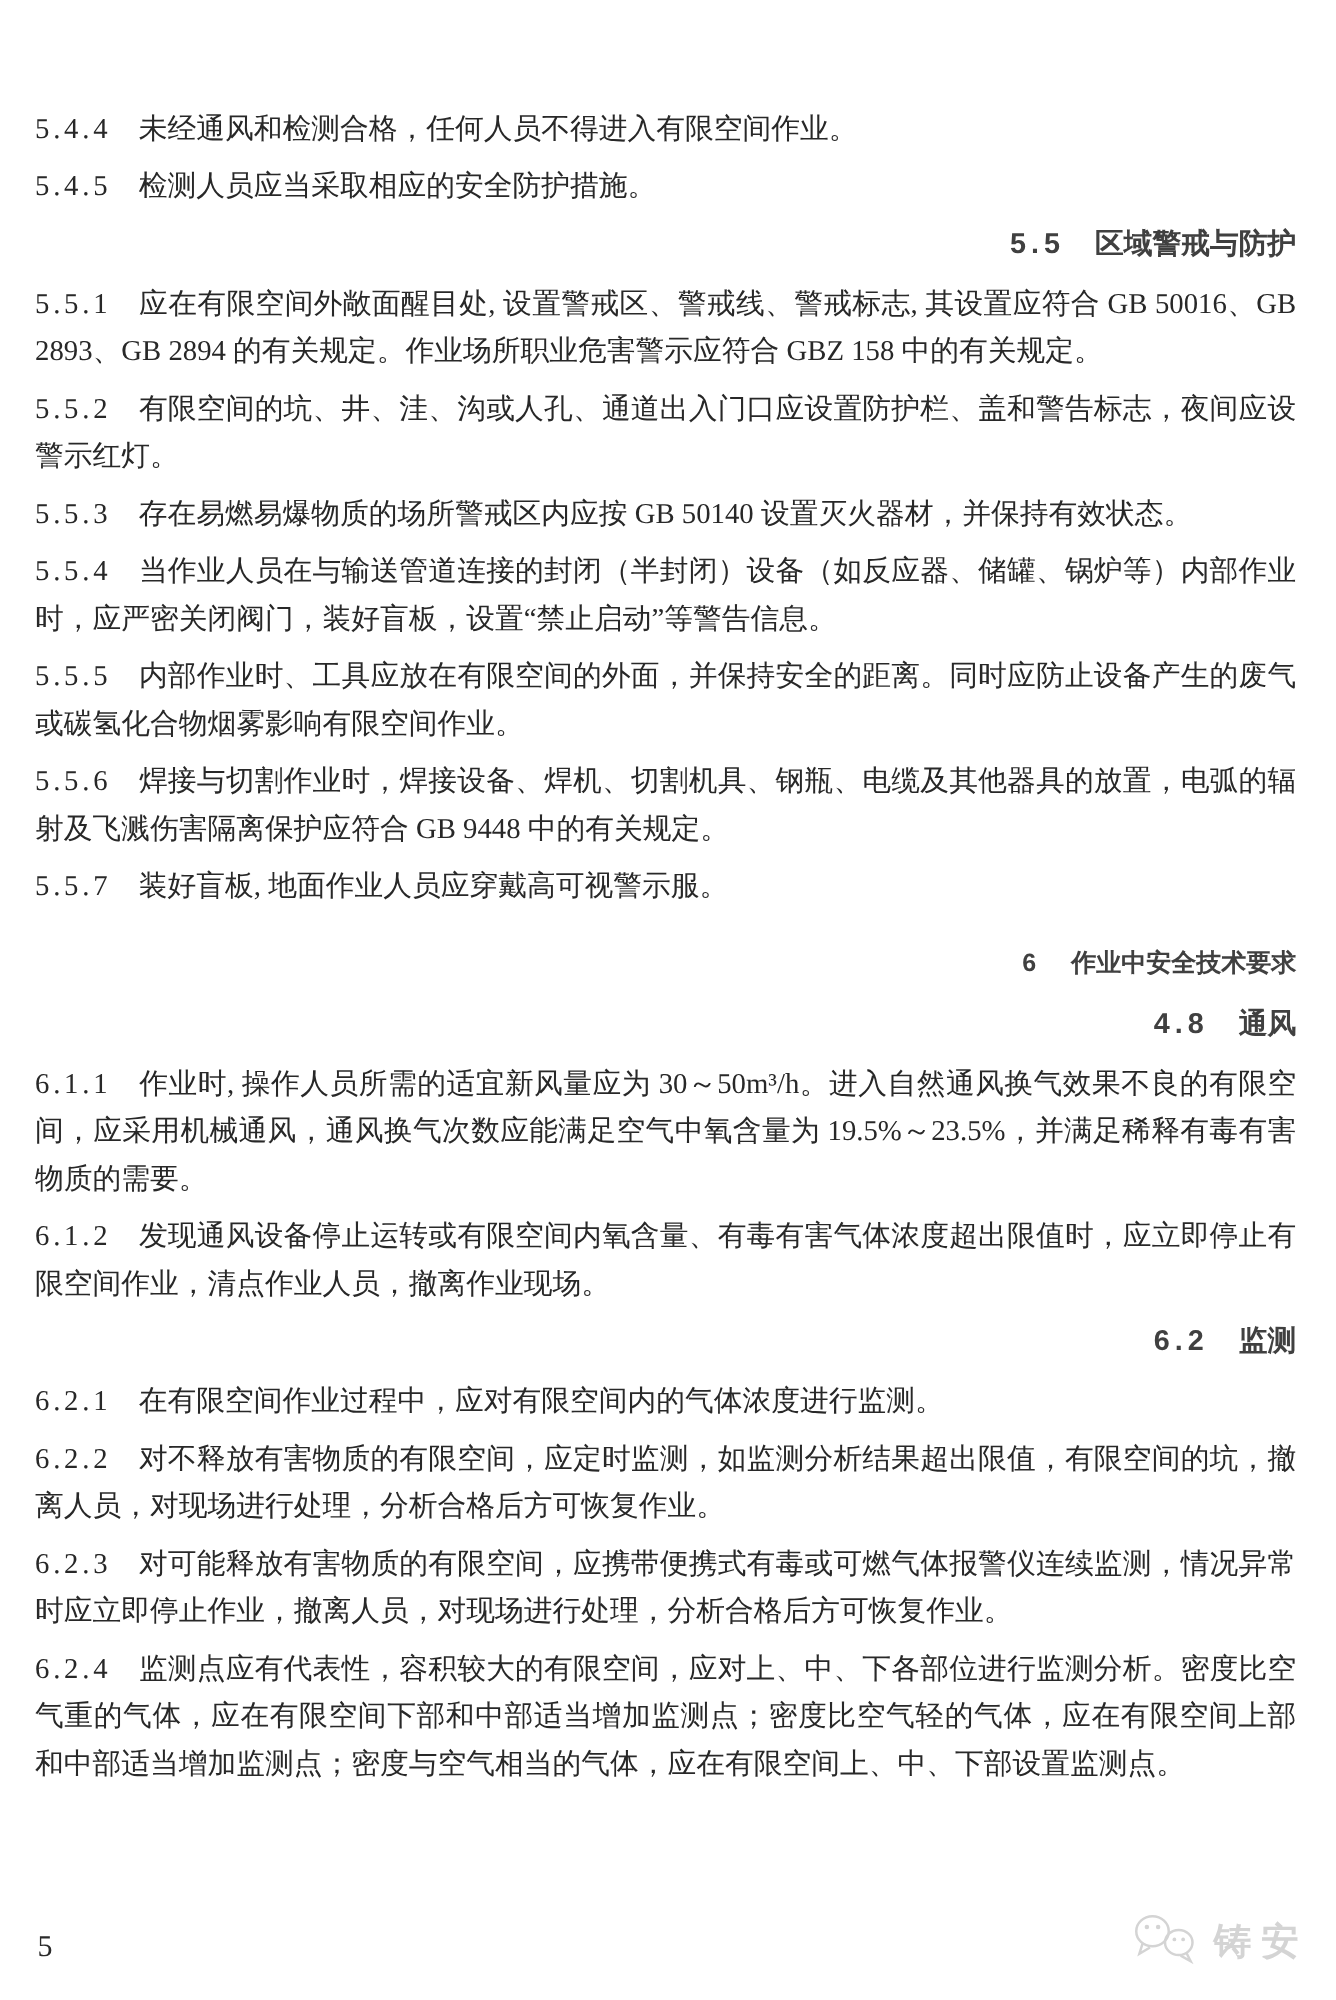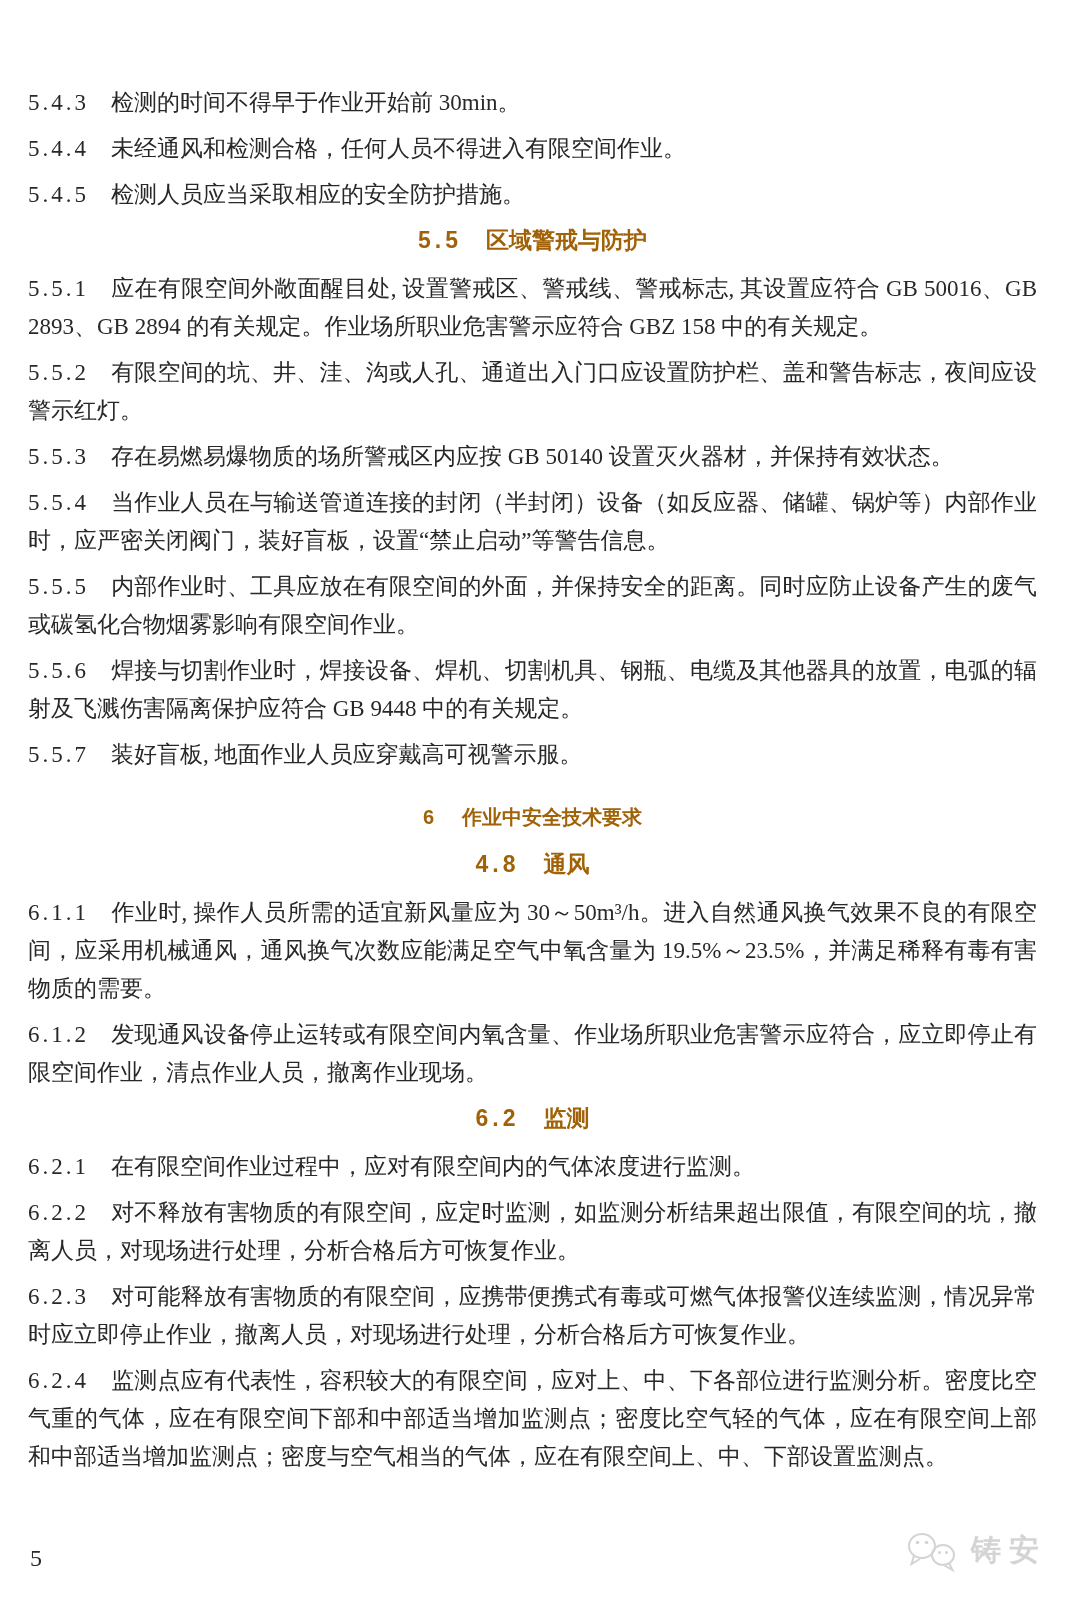--- a/index.html
+++ b/index.html
@@ -22,22 +22,22 @@
     text-align: justify;
   }
   .clause .num {
     letter-spacing: 3px;
     margin-right: 22px;
     white-space: nowrap;
   }
   .h1, .h2 {
     font-family: "Liberation Sans", "DejaVu Sans", sans-serif;
     font-weight: bold;
-    color: #a16207;
-    text-align: center;
+    color: #404040;
+    text-align: right;
   }
   .h2 {
     font-size: 23px;
     line-height: 28px;
     margin: 12px 0 16px 0;
   }
   .h1 {
     font-size: 20px;
     line-height: 30px;
     margin: 28px 0 18px 0;
@@ -52,37 +52,37 @@
     left: 30px;
     bottom: 28px;
     font-size: 24px;
     color: #2a2a2a;
   }
   .watermark {
     position: absolute;
     right: 22px;
     bottom: 22px;
     display: flex;
+    align-items: center;
     gap: 10px;
     color: #d2d2d2;
   }
   .watermark-text {
     font-family: "Liberation Sans", "DejaVu Sans", sans-serif;
     font-size: 30px;
     letter-spacing: 8px;
     color: #d4d4d4;
     font-weight: bold;
   }
 </style>
 </head>
 <body>
 
 <main class="page">
 
-  <p class="clause"><span class="num">5.4.3</span><span>检测的时间不得早于作业开始前 30min。</span></p>
 
   <p class="clause"><span class="num">5.4.4</span><span>未经通风和检测合格，任何人员不得进入有限空间作业。</span></p>
 
   <p class="clause"><span class="num">5.4.5</span><span>检测人员应当采取相应的安全防护措施。</span></p>
 
   <h3 class="h2"><span class="num">5.5</span><span>区域警戒与防护</span></h3>
 
   <p class="clause"><span class="num">5.5.1</span><span>应在有限空间外敞面醒目处, 设置警戒区、警戒线、警戒标志, 其设置应符合 GB 50016、GB 2893、GB 2894 的有关规定。作业场所职业危害警示应符合 GBZ 158 中的有关规定。</span></p>
 
   <p class="clause"><span class="num">5.5.2</span><span>有限空间的坑、井、洼、沟或人孔、通道出入门口应设置防护栏、盖和警告标志，夜间应设警示红灯。</span></p>
@@ -96,21 +96,21 @@
   <p class="clause"><span class="num">5.5.6</span><span>焊接与切割作业时，焊接设备、焊机、切割机具、钢瓶、电缆及其他器具的放置，电弧的辐射及飞溅伤害隔离保护应符合 GB 9448 中的有关规定。</span></p>
 
   <p class="clause"><span class="num">5.5.7</span><span>装好盲板, 地面作业人员应穿戴高可视警示服。</span></p>
 
   <h2 class="h1"><span class="num">6</span><span>作业中安全技术要求</span></h2>
 
   <h3 class="h2"><span class="num">4.8</span><span>通风</span></h3>
 
   <p class="clause"><span class="num">6.1.1</span><span>作业时, 操作人员所需的适宜新风量应为 30～50m³/h。进入自然通风换气效果不良的有限空间，应采用机械通风，通风换气次数应能满足空气中氧含量为 19.5%～23.5%，并满足稀释有毒有害物质的需要。</span></p>
 
-  <p class="clause"><span class="num">6.1.2</span><span>发现通风设备停止运转或有限空间内氧含量、作业场所职业危害警示应符合，应立即停止有限空间作业，清点作业人员，撤离作业现场。</span></p>
+  <p class="clause"><span class="num">6.1.2</span><span>发现通风设备停止运转或有限空间内氧含量、有毒有害气体浓度超出限值时，应立即停止有限空间作业，清点作业人员，撤离作业现场。</span></p>
 
   <h3 class="h2"><span class="num">6.2</span><span>监测</span></h3>
 
   <p class="clause"><span class="num">6.2.1</span><span>在有限空间作业过程中，应对有限空间内的气体浓度进行监测。</span></p>
 
   <p class="clause"><span class="num">6.2.2</span><span>对不释放有害物质的有限空间，应定时监测，如监测分析结果超出限值，有限空间的坑，撤离人员，对现场进行处理，分析合格后方可恢复作业。</span></p>
 
   <p class="clause"><span class="num">6.2.3</span><span>对可能释放有害物质的有限空间，应携带便携式有毒或可燃气体报警仪连续监测，情况异常时应立即停止作业，撤离人员，对现场进行处理，分析合格后方可恢复作业。</span></p>
 
   <p class="clause"><span class="num">6.2.4</span><span>监测点应有代表性，容积较大的有限空间，应对上、中、下各部位进行监测分析。密度比空气重的气体，应在有限空间下部和中部适当增加监测点；密度比空气轻的气体，应在有限空间上部和中部适当增加监测点；密度与空气相当的气体，应在有限空间上、中、下部设置监测点。</span></p>

